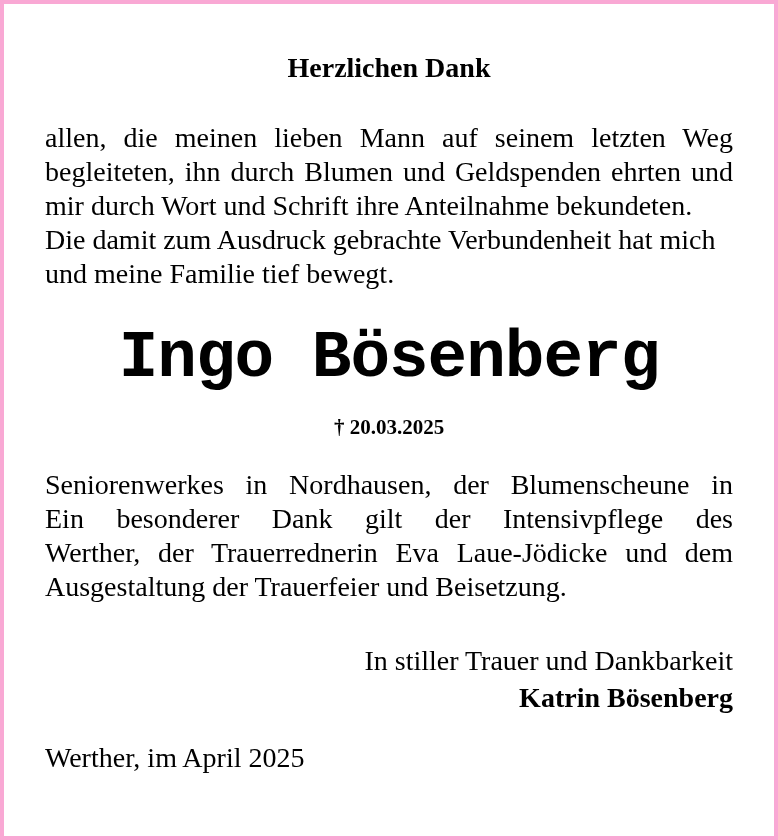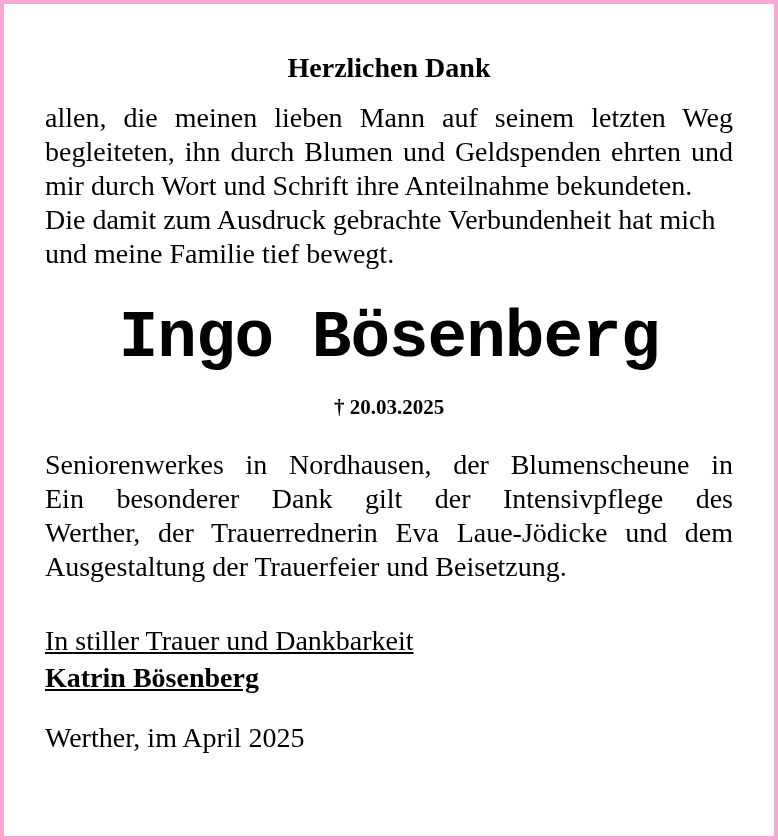--- a/index.html
+++ b/index.html
@@ -34,21 +34,21 @@
   .para .line {
     white-space: nowrap;
     text-align: left;
   }
   .para .line.j {
     white-space: normal;
     text-align: justify;
     text-align-last: justify;
   }
   .intro {
-    margin-top: 16px;
+    margin-top: 36px;
   }
   .deceased-name {
     margin-top: 35px;
     text-align: center;
     font-weight: bold;
     font-size: 66px;
     line-height: 66px;
     letter-spacing: -1px;
     font-family: Liberation Mono, monospace;
   }
@@ -57,23 +57,22 @@
     text-align: center;
     font-size: 21px;
     line-height: 34px;
     font-weight: bold;
   }
   .thanks {
     margin-top: 24px;
   }
   .closing {
     margin-top: 38px;
-    text-align: left;
+    text-align: right;
     line-height: 37px;
-    text-decoration: underline;
   }
   .closing .signature {
     font-weight: bold;
   }
   .place-date {
     margin-top: 25px;
     text-align: left;
   }
   .bold {
     font-weight: normal;

